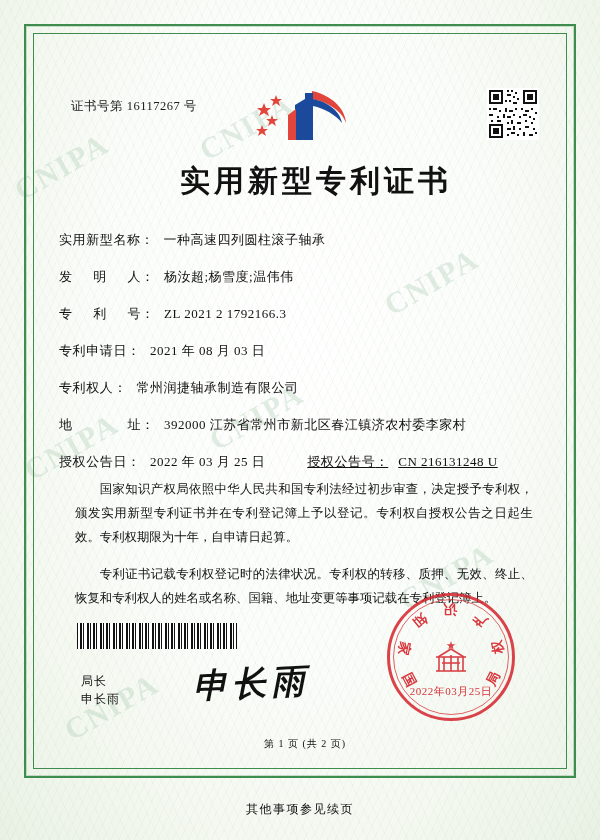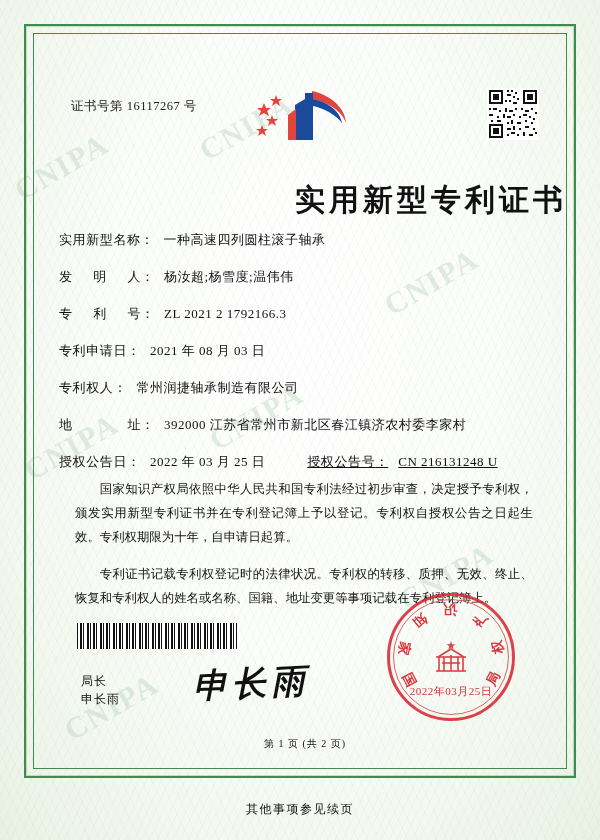--- a/index.html
+++ b/index.html
@@ -115,22 +115,22 @@
     right: 28px;
     top: 55px;
     width: 52px;
     height: 52px;
   }
 
   .doc-title {
     position: absolute;
     left: 0;
     right: 0;
-    top: 147px;
-    text-align: right;
+    top: 128px;
+    text-align: center;
     font-size: 30px;
     font-weight: bold;
     letter-spacing: 4px;
     color: #111;
     font-family: "Liberation Serif", "DejaVu Serif", serif;
     padding-left: 32px;
   }
 
   .fields {
     position: absolute;

